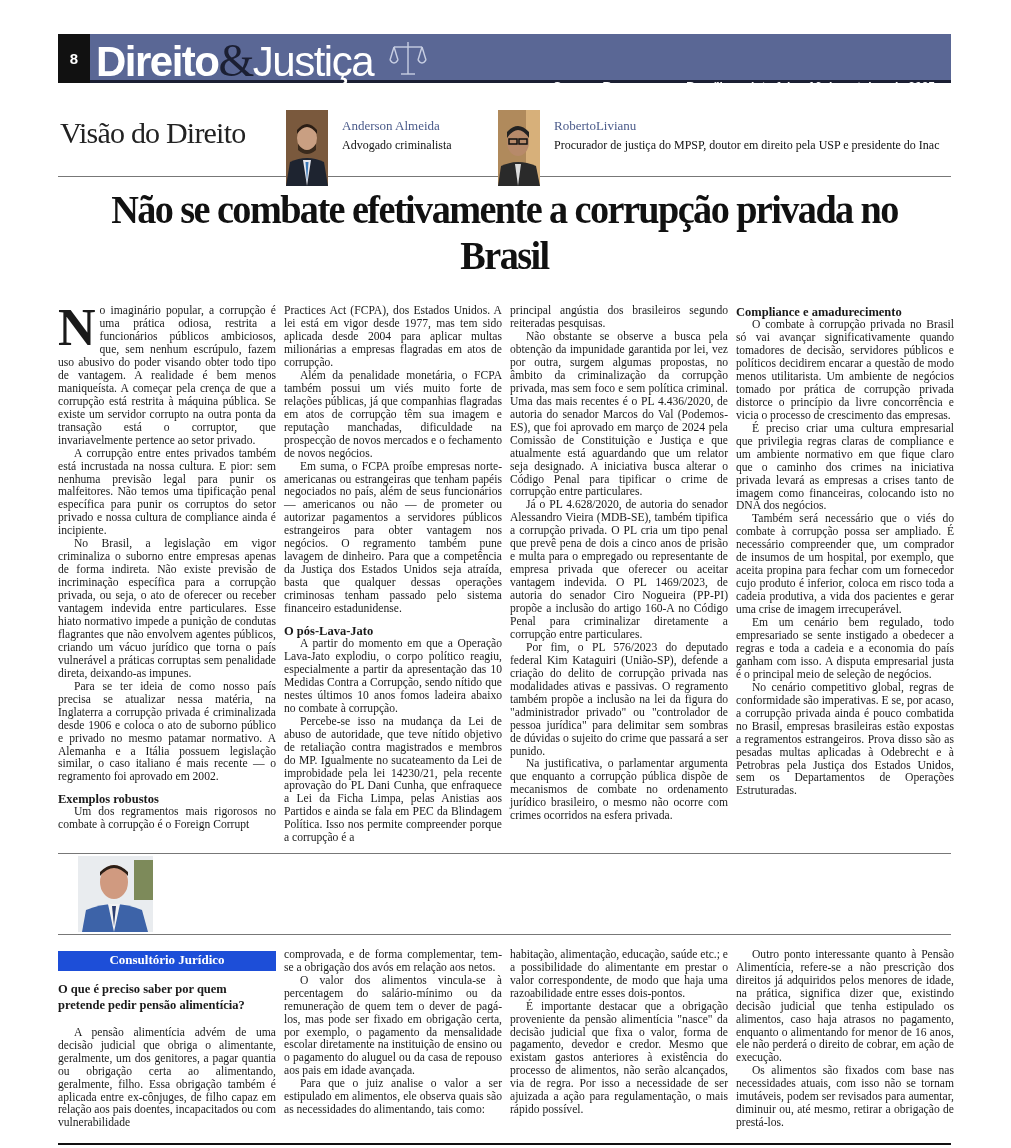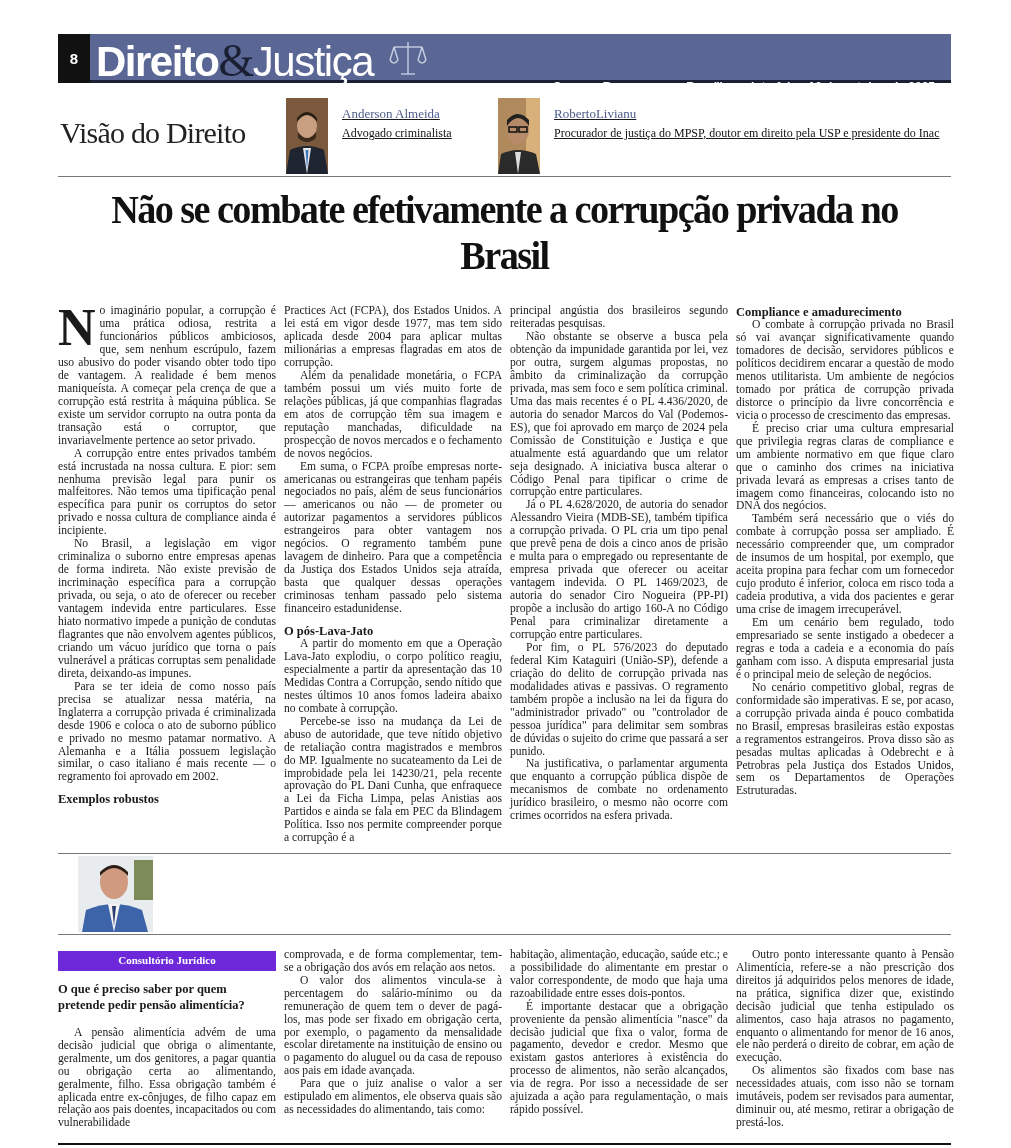--- a/index.html
+++ b/index.html
@@ -12,21 +12,21 @@
   .section-title { position: absolute; left: 38px; top: -4px; font-family: "Liberation Sans", sans-serif; font-weight: bold; font-size: 42px; letter-spacing: -1.5px; color: #fff; line-height: 61px; }
   .section-title .amp { color: #1b1f33; font-weight: normal; font-family: "Liberation Serif", serif; font-size: 46px; }
   .section-title .justica { font-weight: normal; font-family: "Liberation Sans", sans-serif; color: #fff; }
   .scales-icon { position: absolute; left: 330px; top: 4px; width: 40px; height: 40px; }
   .paper-info { position: absolute; right: 16px; top: 16px; color: #fff; font-family: Liberation Sans, sans-serif; font-size: 12px; font-weight: bold; margin-top: 29px; }
   .paper-info .brand { font-variant: small-caps; font-size: 13px; letter-spacing: 0.2px; }
 
   
   .authors { position: relative; height: 82px; margin-top: 11px; border-bottom: 1px solid #777; }
   .column-title { position: absolute; left: 2px; top: 22px; font-size: 30px; letter-spacing: -0.8px; color: #222; }
-  .author { position: absolute; top: 4px; display: flex; text-decoration: underline; }
+  .author { position: absolute; top: 16px; display: flex; }
   .author .photo { width: 42px; height: 76px; border: 0; }
   .author .meta { margin-left: 14px; margin-top: 8px; font-size: 12px; }
   .author .name { color: #4a5a8a; font-size: 13px; margin-bottom: 4px; }
   .author .role { color: #111; }
   .author-1 { left: 228px; }
   .author-2 { left: 440px; }
 
   
   .headline { margin-top: 10px; text-align: center; font-family: "Liberation Serif", serif; font-weight: bold; font-size: 39px; letter-spacing: -1.6px; line-height: 46px; color: #111; transform: scaleX(0.98); }
 
@@ -41,21 +41,21 @@
   
   .author-box { position: relative; border-top: 1px solid #777; border-bottom: 1px solid #777; height: 80px; margin-top: 3px; }
   .author-box .photo { position: absolute; left: 20px; top: 2px; width: 75px; height: 76px; }
   .author-box .meta { position: absolute; left: 108px; top: 20px; font-size: 12px; line-height: 14px; }
   .author-box .name { color: #4a5a8a; font-size: 13px; margin-bottom: 2px; }
 
   
   .consult { display: grid; grid-template-columns: 218px 218px 218px 218px; column-gap: 8px; margin-top: 14px; font-size: 11.6px; line-height: 12.9px; text-align: justify; height: 192px; }
   .consult p { margin: 0; text-indent: 16px; }
   .consult p.noindent { text-indent: 0; }
-  .consult-badge { background: #6d28d9; color: #fff; font-weight: bold; font-size: 11px; text-align: center; padding: 3px 0 4px; margin-top: 2px; }
+  .consult-badge { background: #1d4ed8; color: #fff; font-weight: bold; font-size: 13px; text-align: center; padding: 3px 0 4px; margin-top: 2px; }
   .consult-q { font-weight: bold; font-size: 12.5px; line-height: 16px; margin: 10px 0 14px; text-align: left; }
 
   
   .footer { border-top: 2px solid #111; margin-top: 2px; padding-top: 6px; display: flex; align-items: center; font-family: "Liberation Sans", sans-serif; font-size: 10.5px; }
 </style>
 </head>
 <body>
 
 <div class="page">
 
@@ -120,20 +120,21 @@
 
   <h1 class="headline">Não se combate efetivamente a corrupção privada no Brasil</h1>
 
   <div class="article">
     <div class="col">
       <p class="noindent"><span class="dropcap">N</span><span>o imaginário popular, a corrupção é uma prática odiosa, restrita a funcionários públicos ambiciosos, que, sem nenhum escrúpulo, fazem uso abusivo do poder visando obter todo tipo de vantagem. A realidade é bem menos maniqueísta. A começar pela crença de que a corrupção está restrita à máquina pública. Se existe um servidor corrupto na outra ponta da transação está o corruptor, que invariavelmente pertence ao setor privado.</span></p>
       <p>A corrupção entre entes privados também está incrustada na nossa cultura. E pior: sem nenhuma previsão legal para punir os malfeitores. Não temos uma tipificação penal específica para punir os corruptos do setor privado e nossa cultura de compliance ainda é incipiente.</p>
       <p>No Brasil, a legislação em vigor criminaliza o suborno entre empresas apenas de forma indireta. Não existe previsão de incriminação específica para a corrupção privada, ou seja, o ato de oferecer ou receber vantagem indevida entre particulares. Esse hiato normativo impede a punição de condutas flagrantes que não envolvem agentes públicos, criando um vácuo jurídico que torna o país vulnerável a práticas corruptas sem penalidade direta, deixando-as impunes.</p>
       <p>Para se ter ideia de como nosso país precisa se atualizar nessa matéria, na Inglaterra a corrupção privada é criminalizada desde 1906 e coloca o ato de suborno público e privado no mesmo patamar normativo. A Alemanha e a Itália possuem legislação similar, o caso italiano é mais recente — o regramento foi aprovado em 2002.</p>
       <h3>Exemplos robustos</h3>
+      <p>Um dos regramentos mais rigorosos no combate à corrupção é o Foreign Corrupt</p>
     </div>
     <div class="col">
       <p class="noindent">Practices Act (FCPA), dos Estados Unidos. A lei está em vigor desde 1977, mas tem sido aplicada desde 2004 para aplicar multas milionárias a empresas flagradas em atos de corrupção.</p>
       <p>Além da penalidade monetária, o FCPA também possui um viés muito forte de relações públicas, já que companhias flagradas em atos de corrupção têm sua imagem e reputação manchadas, dificuldade na prospecção de novos mercados e o fechamento de novos negócios.</p>
       <p>Em suma, o FCPA proíbe empresas norte-americanas ou estrangeiras que tenham papéis negociados no país, além de seus funcionários — americanos ou não — de prometer ou autorizar pagamentos a servidores públicos estrangeiros para obter vantagem nos negócios. O regramento também pune lavagem de dinheiro. Para que a competência da Justiça dos Estados Unidos seja atraída, basta que qualquer dessas operações criminosas tenham passado pelo sistema financeiro estadunidense.</p>
       <h3>O pós-Lava-Jato</h3>
       <p>A partir do momento em que a Operação Lava-Jato explodiu, o corpo político reagiu, especialmente a partir da apresentação das 10 Medidas Contra a Corrupção, sendo nítido que nestes últimos 10 anos fomos ladeira abaixo no combate à corrupção.</p>
       <p>Percebe-se isso na mudança da Lei de abuso de autoridade, que teve nítido objetivo de retaliação contra magistrados e membros do MP. Igualmente no sucateamento da Lei de improbidade pela lei 14230/21, pela recente aprovação do PL Dani Cunha, que enfraquece a Lei da Ficha Limpa, pelas Anistias aos Partidos e ainda se fala em PEC da Blindagem Política. Isso nos permite compreender porque a corrupção é a</p>
     </div>
     <div class="col">

